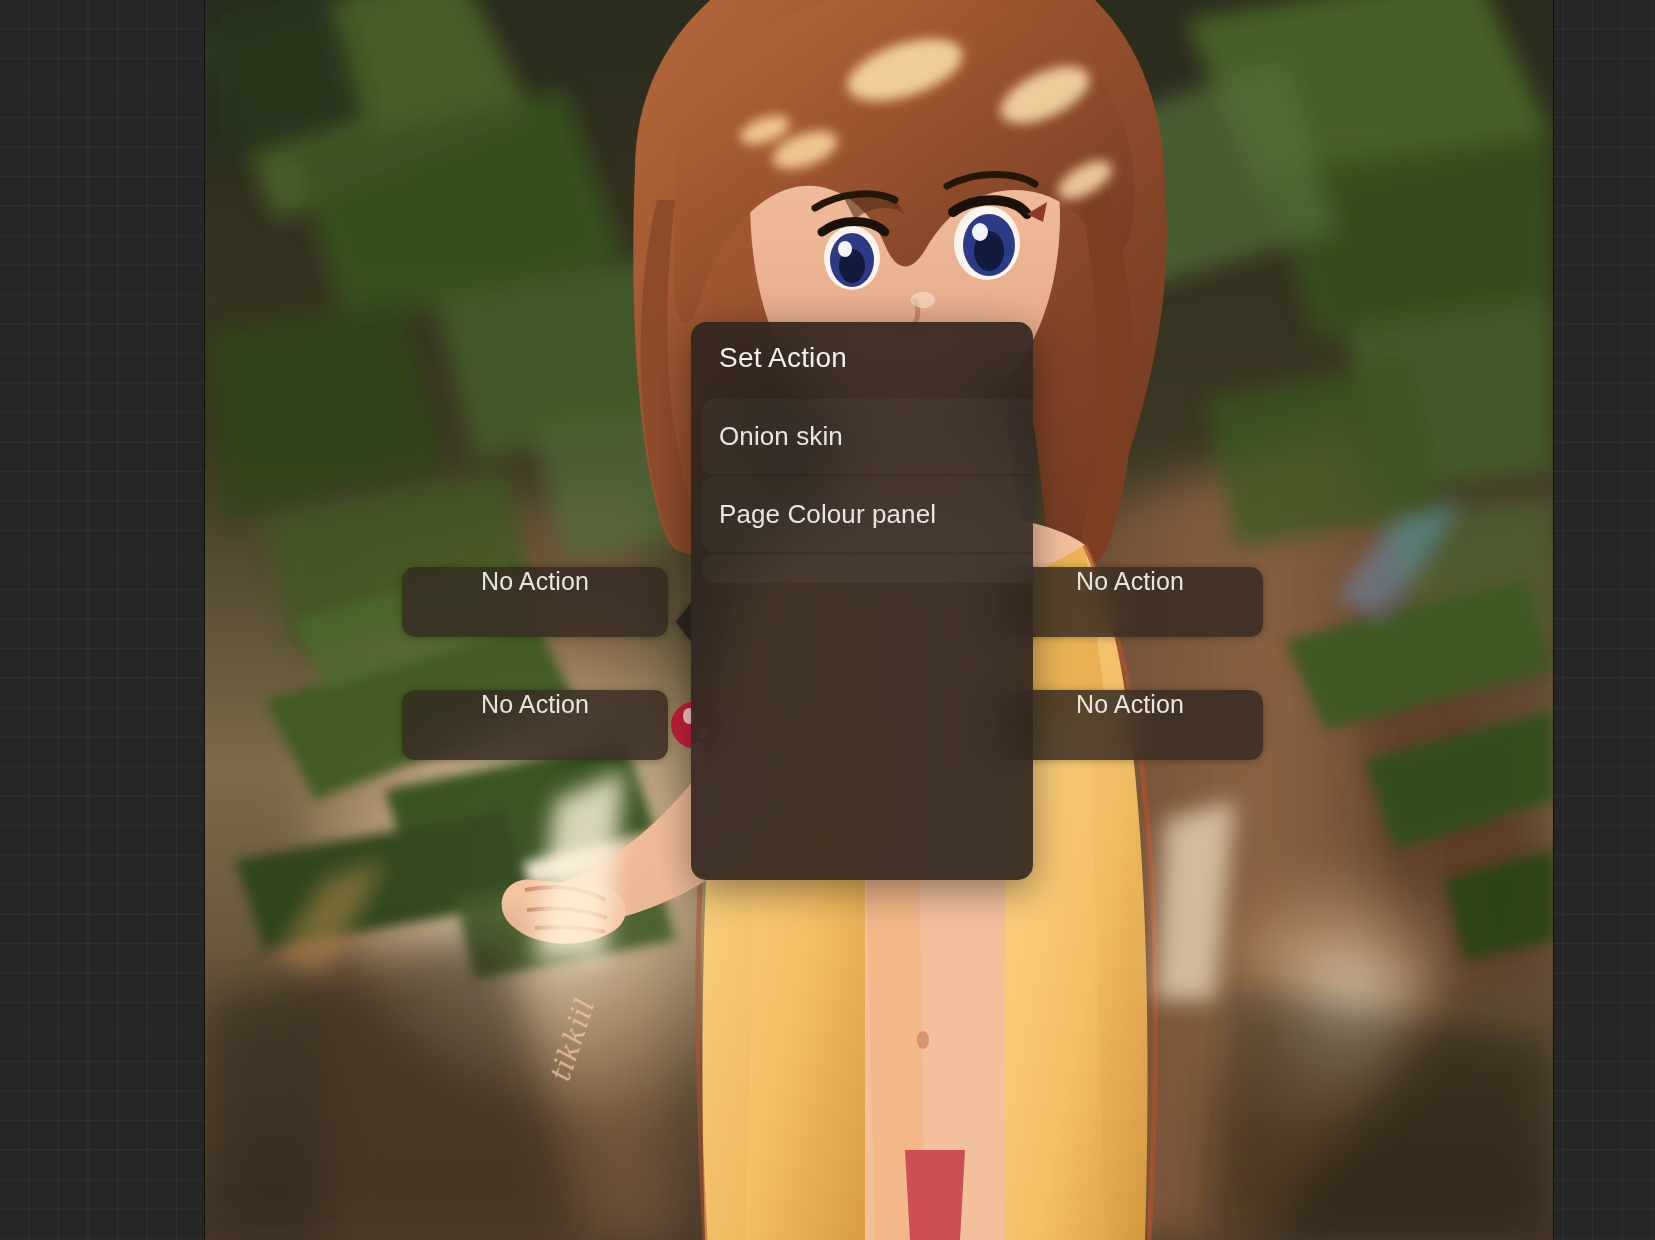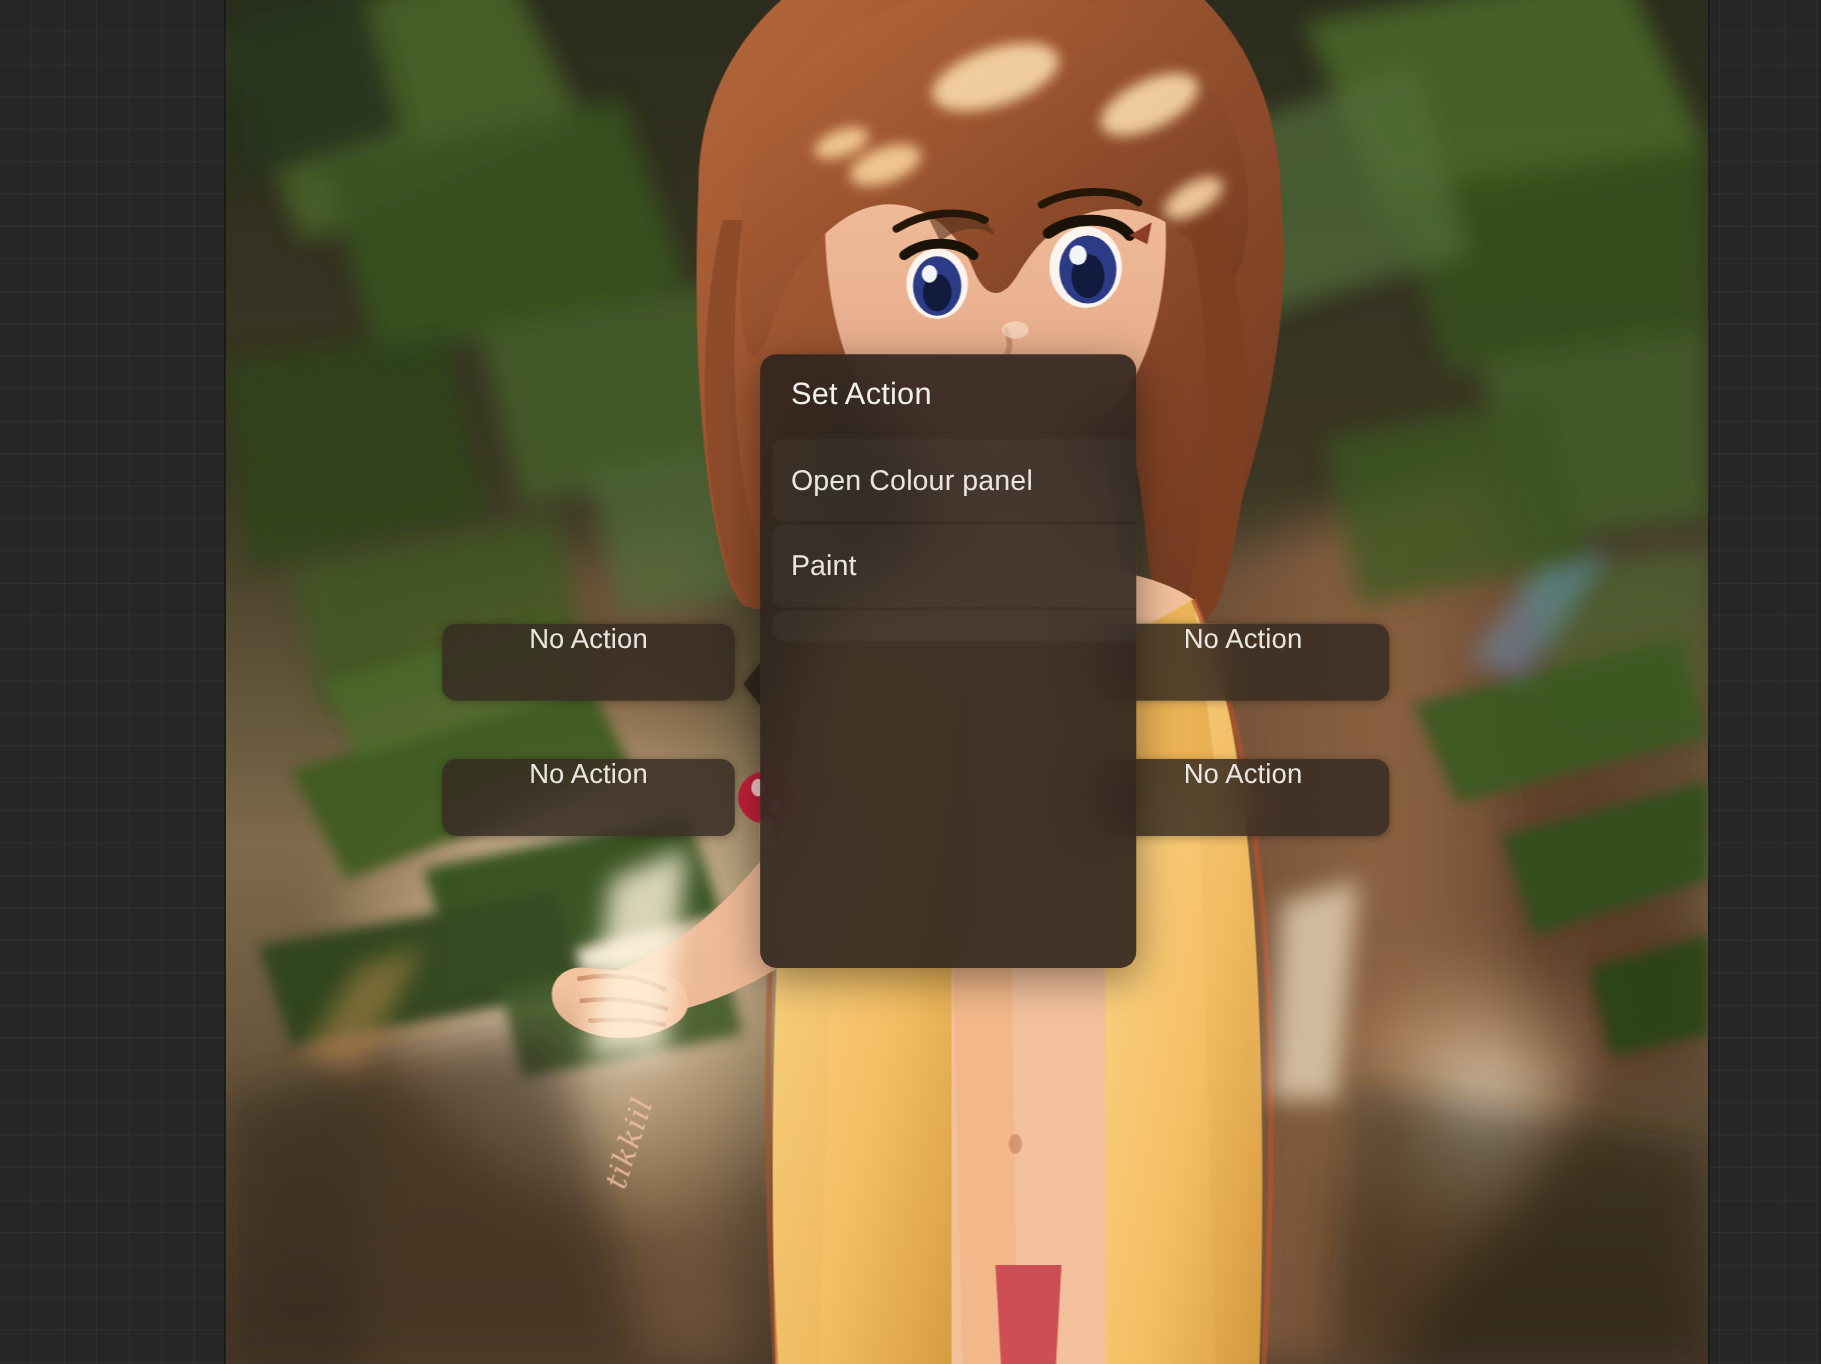--- a/index.html
+++ b/index.html
@@ -370,24 +370,24 @@
   <div class="action-btn right row-b">
     <span>No Action</span>
   </div>
 
   <div class="popover-wrap">
     <div class="popover-arrow"></div>
     <div class="popover">
       <div class="popover-title">Set Action</div>
       <div class="popover-list">
         <div class="popover-item">
-          <span>Open Colour panel</span>
+          <span>Onion skin</span>
         </div>
         <div class="popover-item">
-          <span>Paint</span>
+          <span>Page Colour panel</span>
         </div>
         <div class="popover-item partial">
           <span></span>
         </div>
       </div>
     </div>
   </div>
 
 </div>
 

